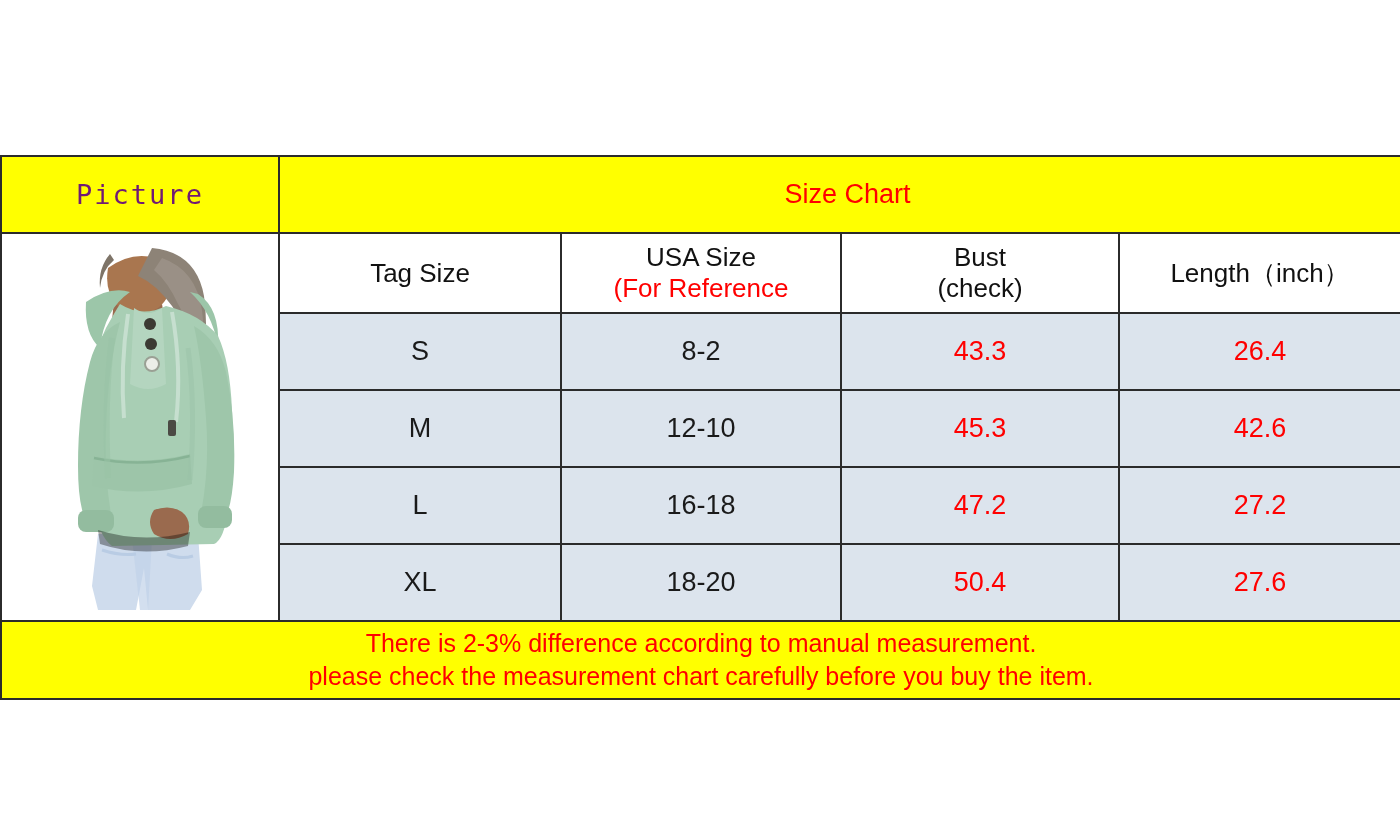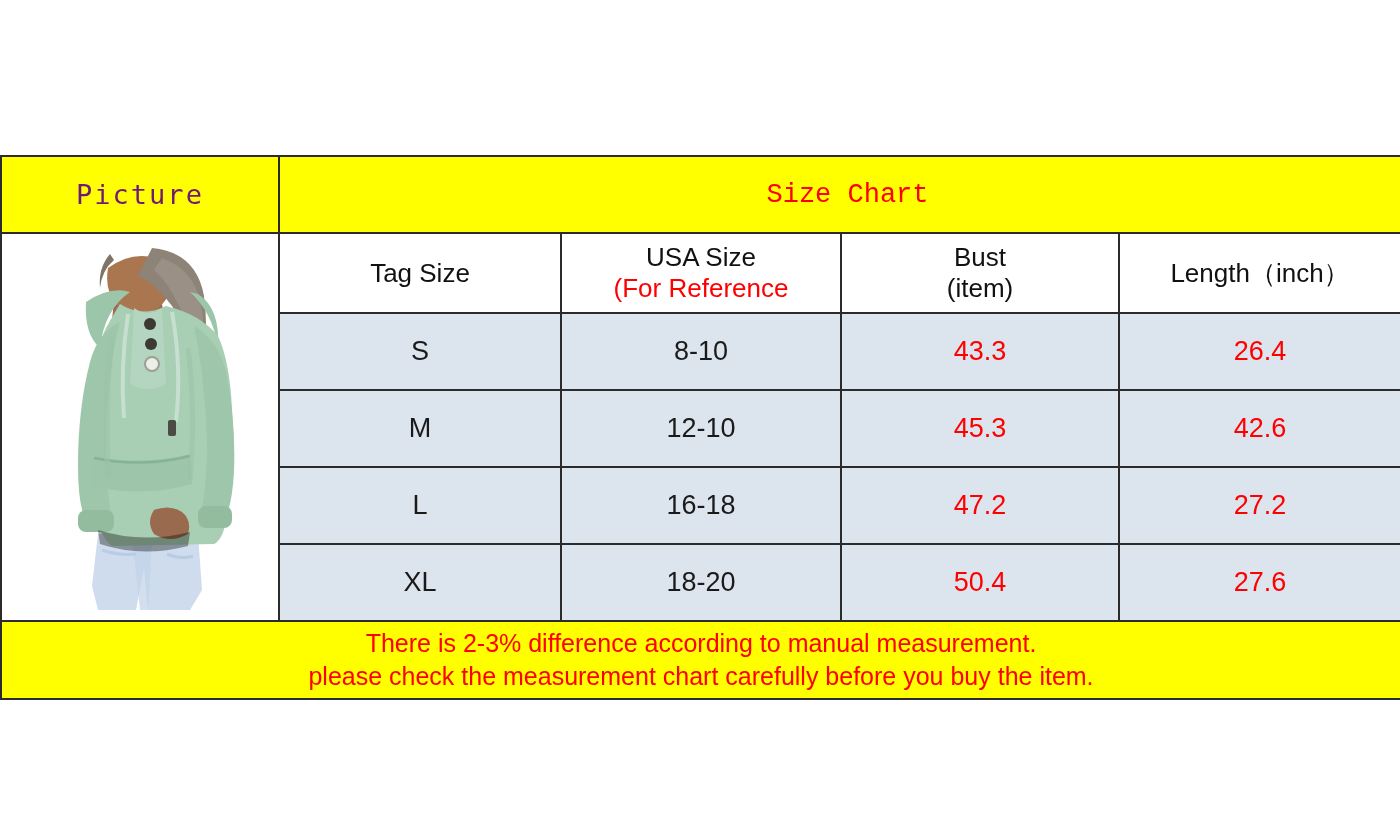--- a/index.html
+++ b/index.html
@@ -52,21 +52,21 @@
   }
 
   .picture-head-text {
     font-family: "DejaVu Sans Mono", "Liberation Mono", monospace;
     font-size: 27px;
     color: #701a75;
     letter-spacing: 2px;
   }
 
   .size-chart-title {
-    font-family: Liberation Mono, monospace;
+    font-family: Liberation Sans, sans-serif;
     font-size: 27px;
     color: #ff0000;
     font-weight: 400;
     margin-left: 15px;
   }
 
   
   .col-head {
     background: #ffffff;
     height: 78px;
@@ -215,31 +215,31 @@
           <span class="line">Tag Size</span>
         </td>
 
         <td class="col-head">
           <span class="line">USA Size</span>
           <span class="sub-red">(For Reference</span>
         </td>
 
         <td class="col-head">
           <span class="line">Bust</span>
-          <span class="line">(item)</span>
+          <span class="line">(check)</span>
         </td>
 
         <td class="col-head">
           <span class="line">Length（inch）</span>
         </td>
       </tr>
 
       <tr>
         <td class="data-cell">S</td>
-        <td class="data-cell">8-10</td>
+        <td class="data-cell">8-2</td>
         <td class="data-cell measure">43.3</td>
         <td class="data-cell measure">26.4</td>
       </tr>
 
       <tr>
         <td class="data-cell">M</td>
         <td class="data-cell">12-10</td>
         <td class="data-cell measure">45.3</td>
         <td class="data-cell measure">42.6</td>
       </tr>

